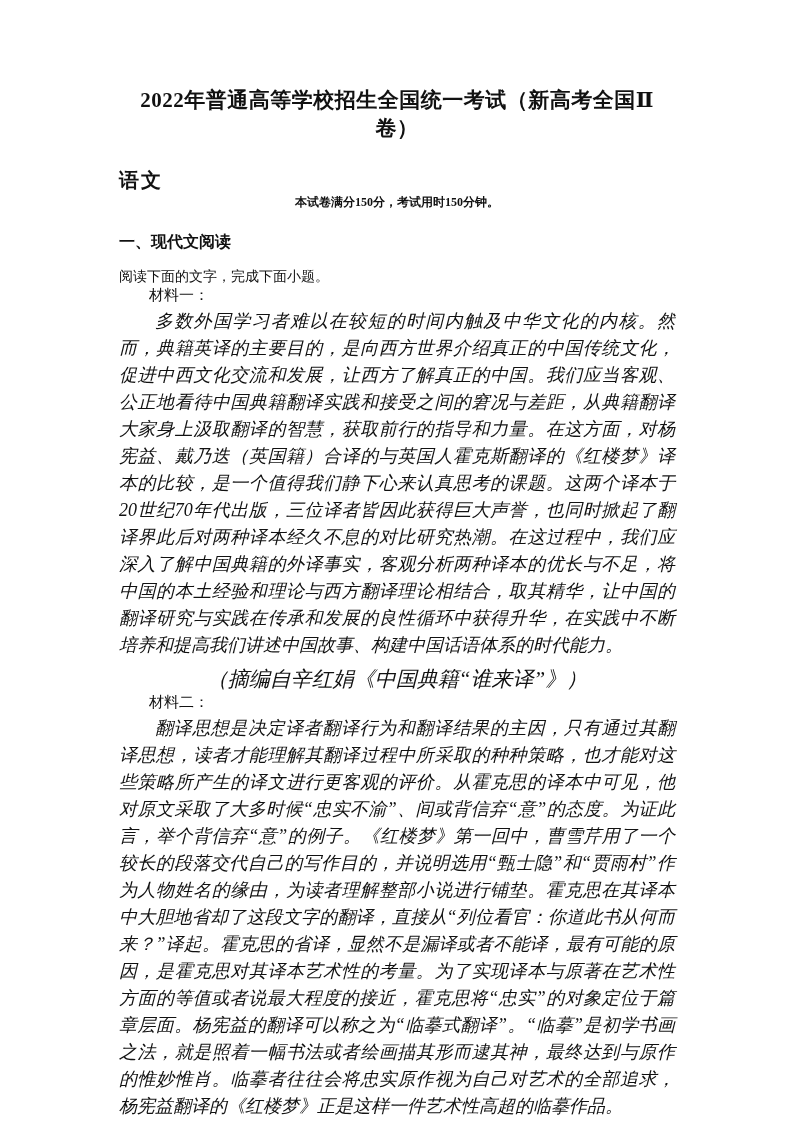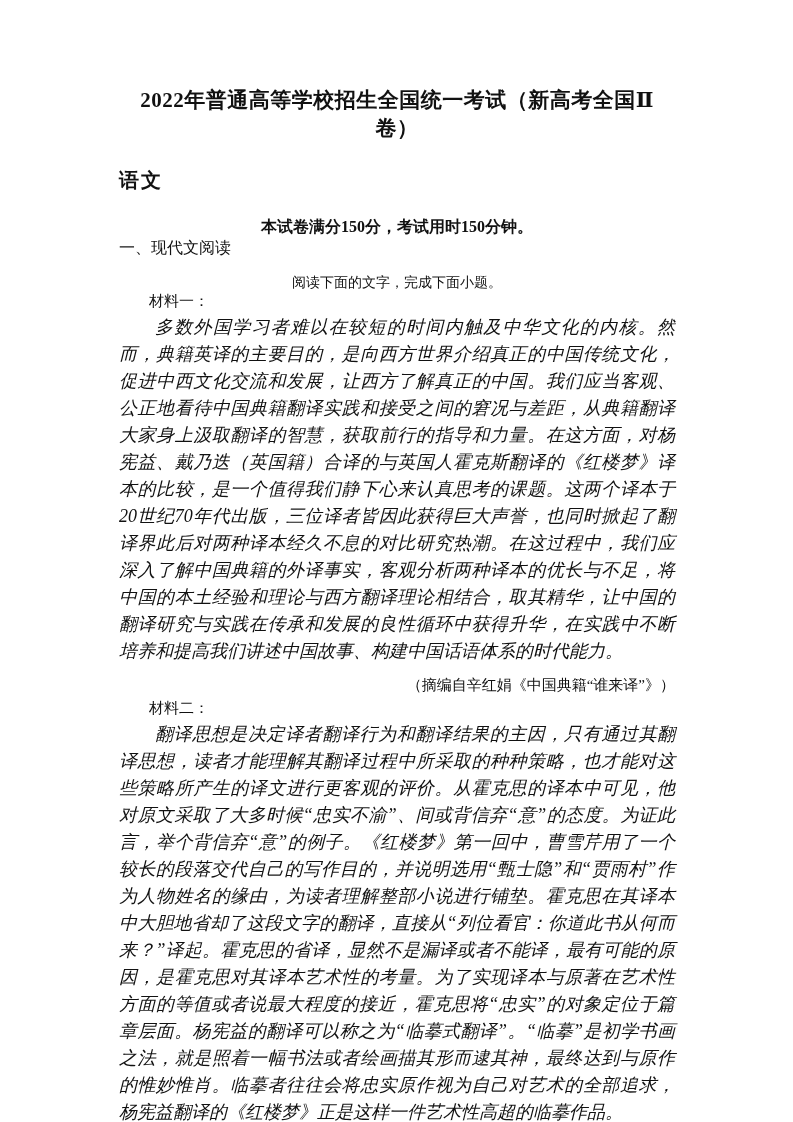--- a/index.html
+++ b/index.html
@@ -22,57 +22,57 @@
     line-height: 1.35;
     letter-spacing: 0.5px;
   }
   .subject {
     font-size: 20px;
     font-weight: bold;
     margin-top: 24px;
     letter-spacing: 2px;
   }
   .instructions {
-    font-size: 16px;
+    font-size: 12px;
     font-weight: bold;
     text-align: center;
-    margin-top: 23px;
     font-family: Liberation Serif, serif;
   }
   .section-heading {
     font-size: 16px;
-    font-weight: normal;
+    font-weight: bold;
+    margin-top: 21px;
   }
   .subsection-heading {
     font-size: 16px;
     font-weight: bold;
     margin-top: 15px;
   }
   .intro {
     font-size: 14px;
     margin-top: 15px;
-    text-align: center;
   }
   .material-label {
     font-size: 15px;
     text-indent: 2em;
     margin-top: 0;
   }
   .material-paragraph {
     font-size: 18px;
     font-style: italic;
     line-height: 27px;
     text-align: justify;
     text-justify: inter-character;
     text-indent: 2em;
     margin-top: 3px;
   }
   .attribution {
-    font-size: 15px;
-    text-align: right;
+    font-size: 21px;
+    font-style: italic;
+    text-align: center;
     margin-top: 7px;
     line-height: 27px;
   }
 </style>
 </head>
 <body>
 
 <div class="page">
 
   <h1 class="title">2022年普通高等学校招生全国统一考试（新高考全国Ⅱ卷）</h1>

